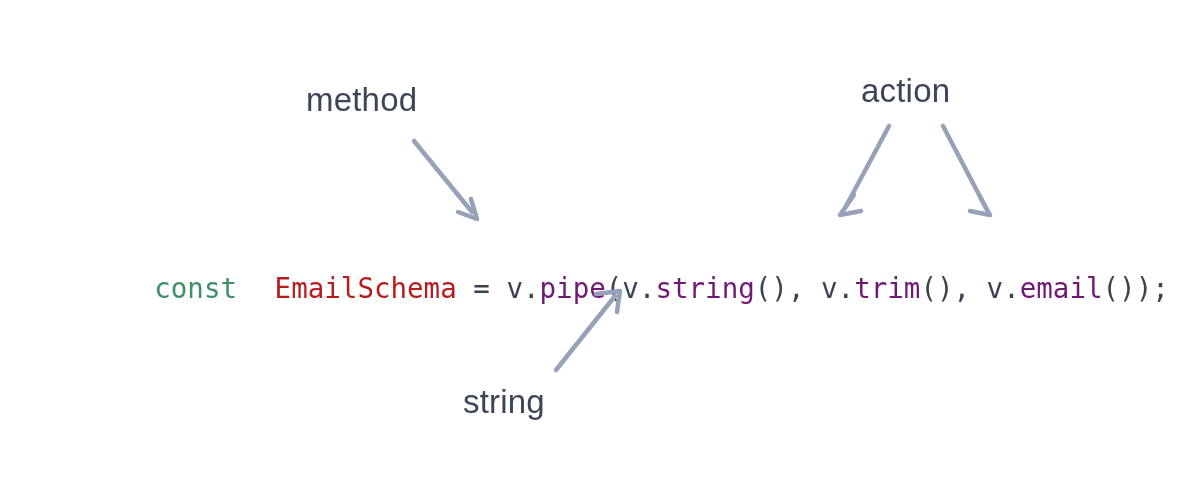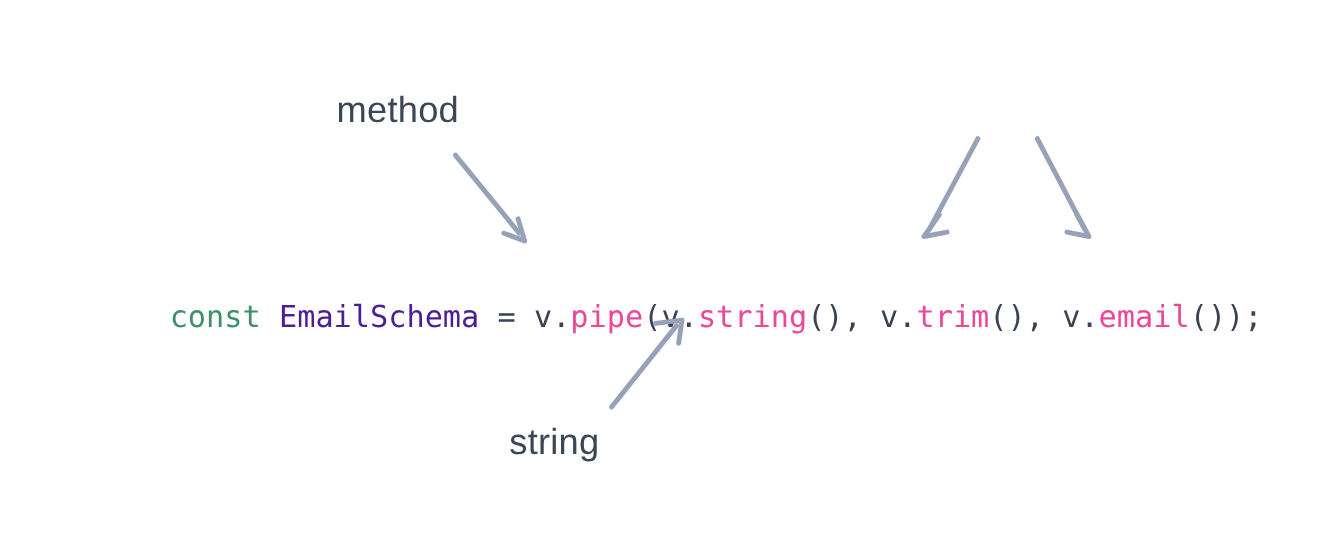--- a/index.html
+++ b/index.html
@@ -42,42 +42,43 @@
     position: absolute;
     left: 88px;
     top: 231px;
     font-family: "DejaVu Sans Mono", "Liberation Mono", monospace;
     font-size: 27.5px;
     letter-spacing: 0px;
     line-height: 38px;
     white-space: pre;
   }
   .tok-keyword { color: #3d9068; margin-top: 44px; }
-  .tok-ident   { color: #4c1d95; }
+  .tok-ident   { color: #b91c1c; margin-left: 21px; }
   .tok-punct   { color: #394352; }
-  .tok-fn      { color: #ec4899; }
+  .tok-fn      { color: #701a75; }
   .tok-plain   { color: #394352; }
 
   
   #arrows {
     position: absolute;
     left: 0;
     top: 0;
     width: 1200px;
     height: 496px;
     pointer-events: none;
   }
 </style>
 </head>
 <body>
 
 <div id="canvas">
 
   <div class="label" id="label-method">method</div>
 
+  <div class="label" id="label-action">action</div>
 
   <div class="label" id="label-schema">string</div>
 
   <div id="code-line">
     <span class="tok-keyword">const</span><span class="tok-plain"> </span><span class="tok-ident">EmailSchema</span><span class="tok-punct"> = </span><span class="tok-plain">v.</span><span class="tok-fn">pipe</span><span class="tok-punct">(</span><span class="tok-plain">v.</span><span class="tok-fn">string</span><span class="tok-punct">(), </span><span class="tok-plain">v.</span><span class="tok-fn">trim</span><span class="tok-punct">(), </span><span class="tok-plain">v.</span><span class="tok-fn">email</span><span class="tok-punct">());</span>
   </div>
 
   <svg id="arrows" viewBox="0 0 1200 496" width="1200" height="496">
 
     <g>

